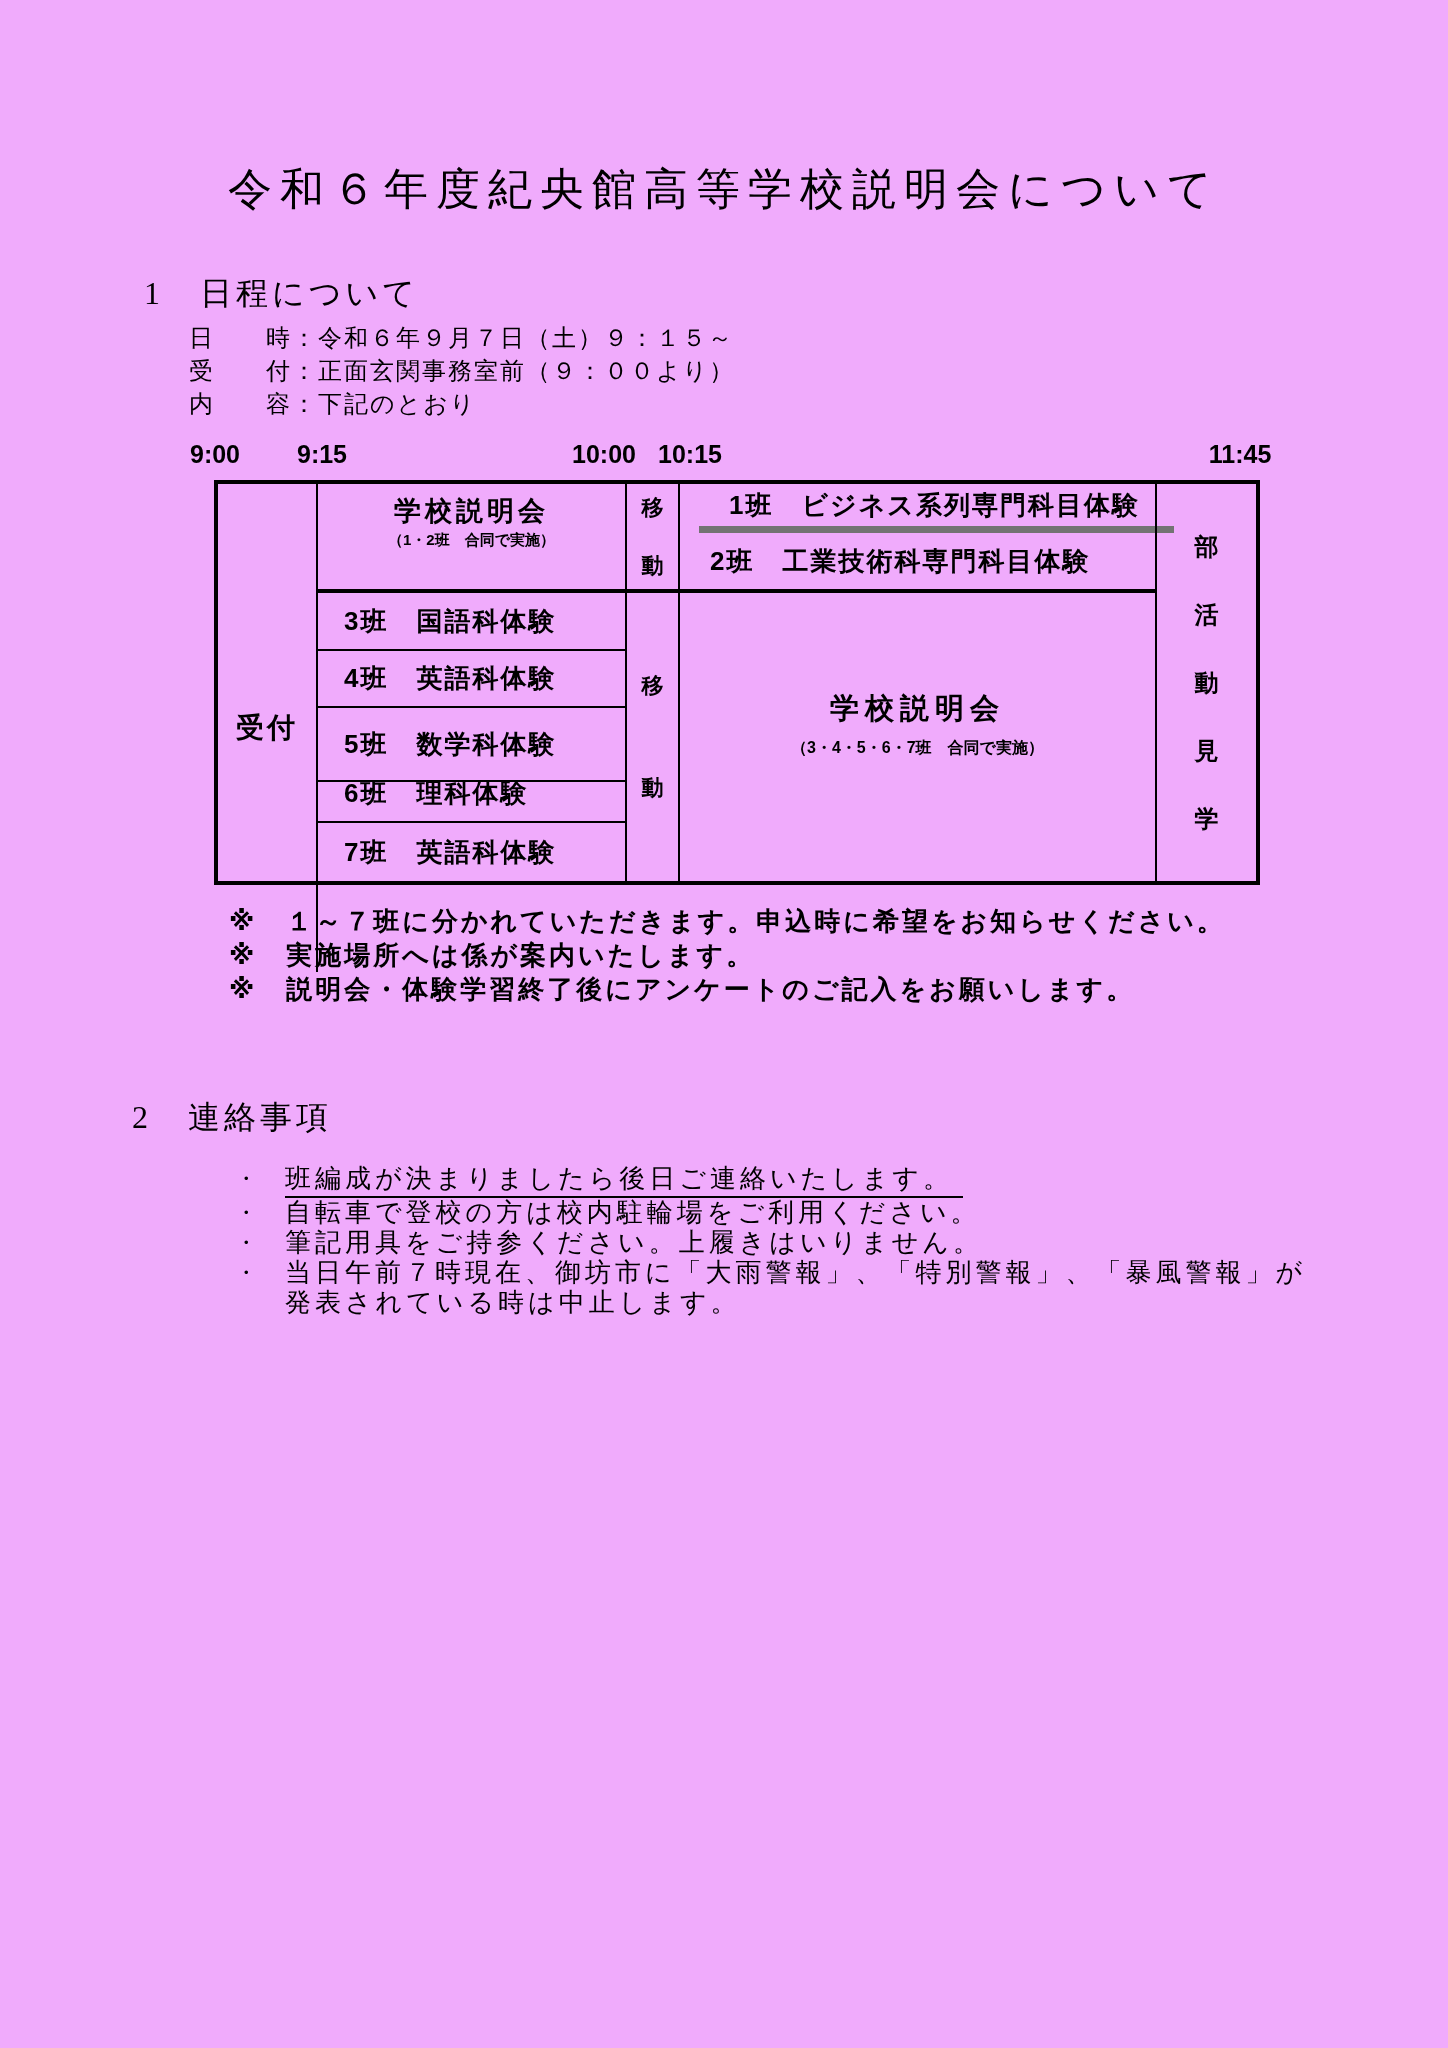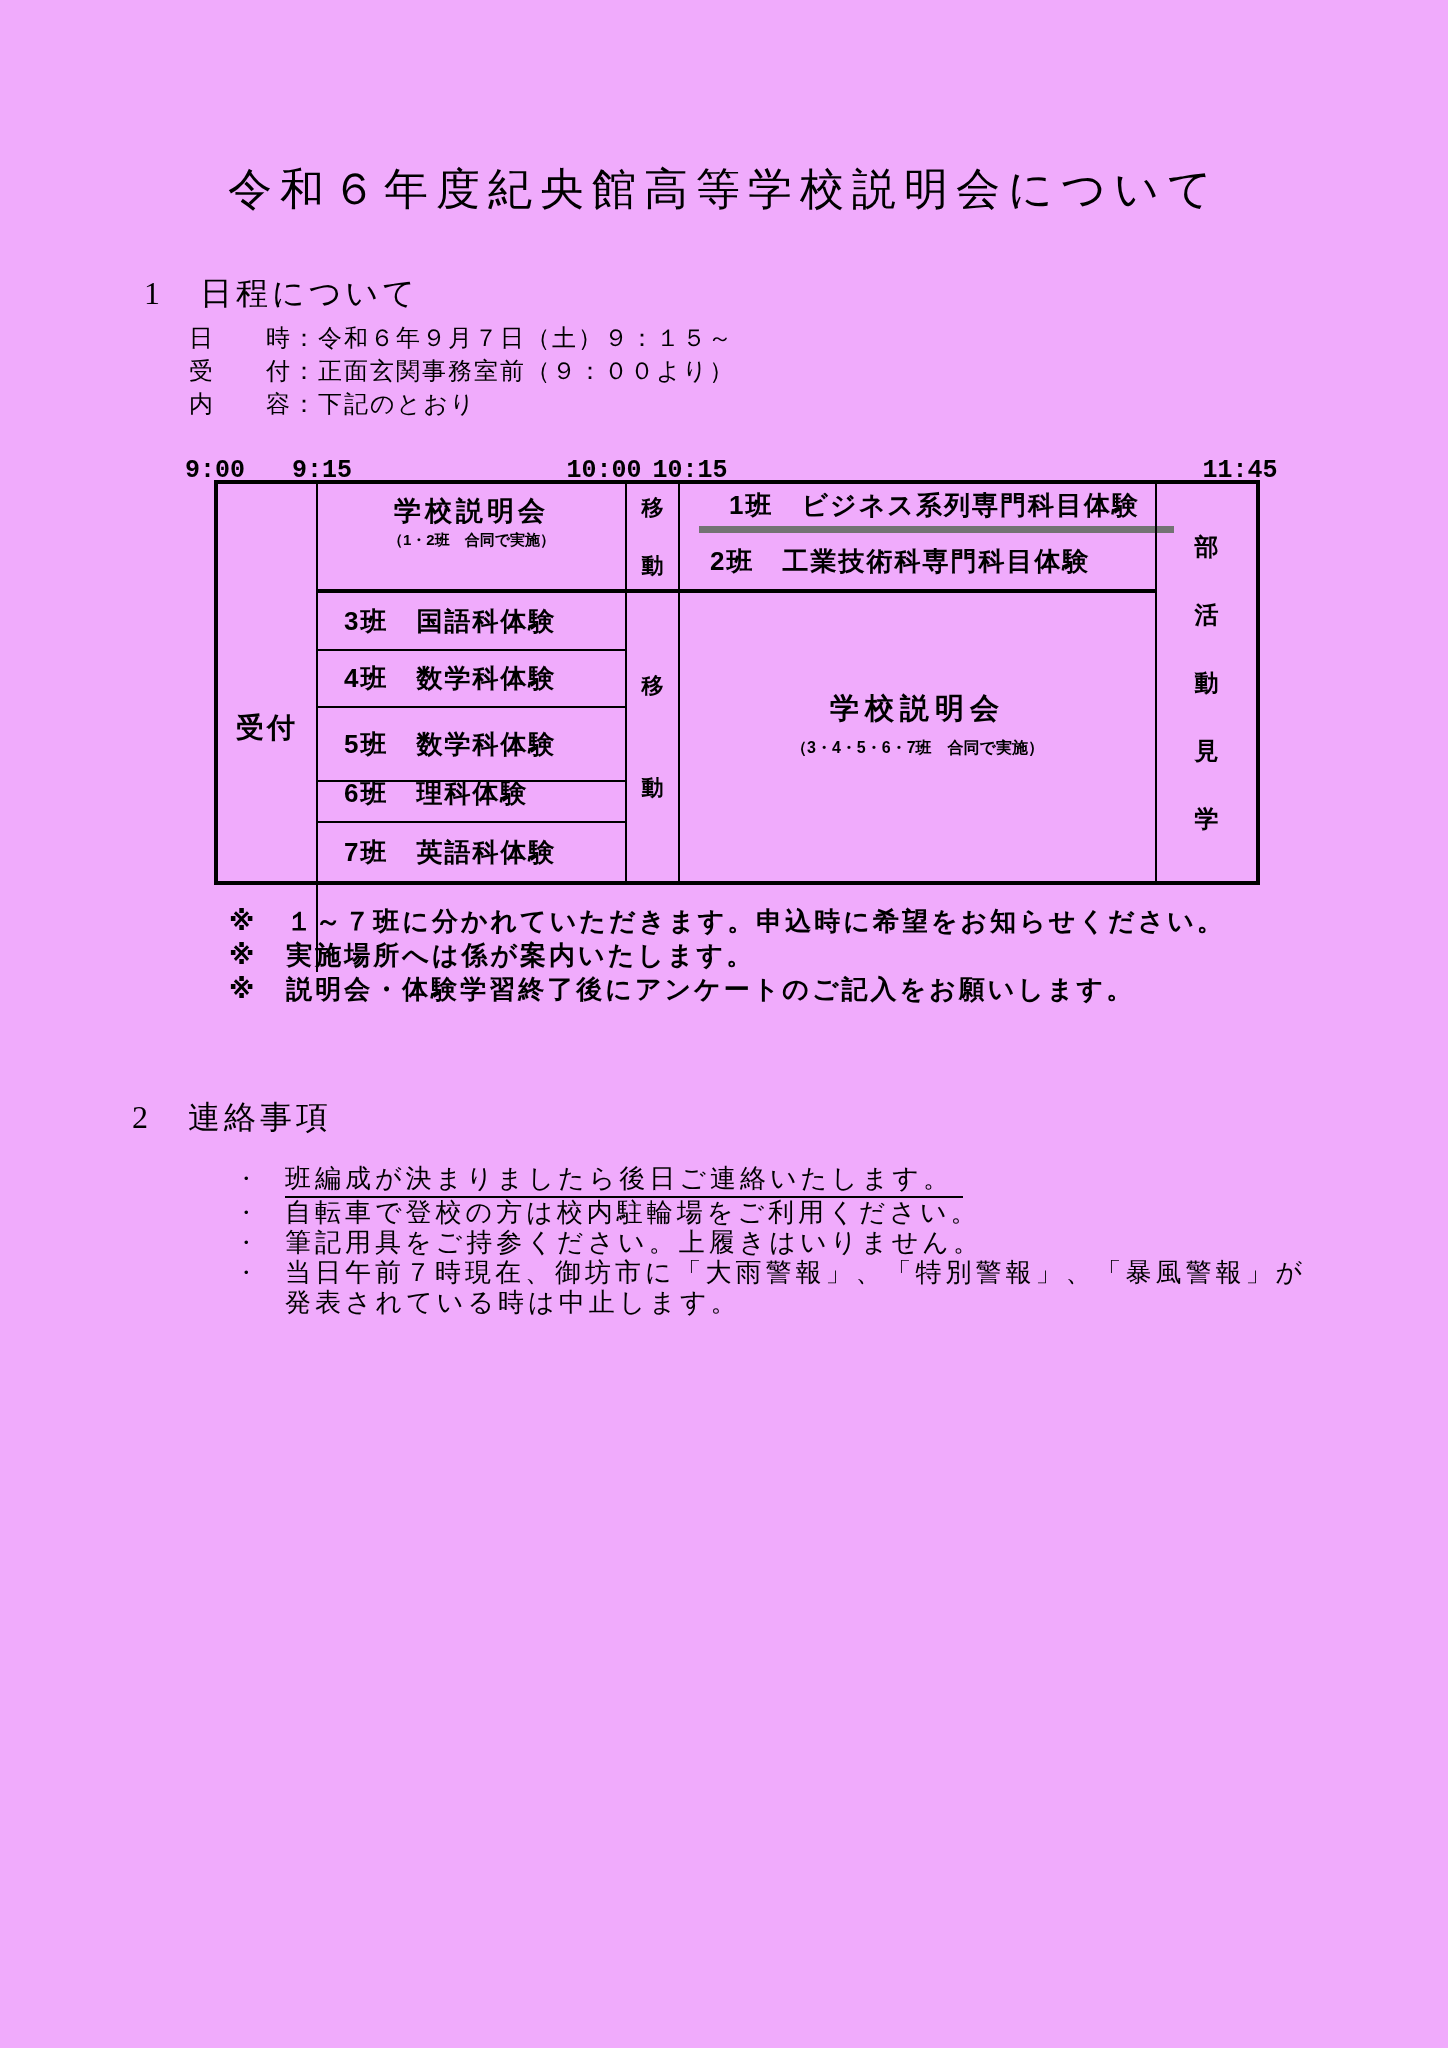--- a/index.html
+++ b/index.html
@@ -38,23 +38,23 @@
     font-size: 24px;
     line-height: 33px;
     letter-spacing: 2px;
   }
   .detail-line { white-space: nowrap; }
   .dl-label { display: inline-block; width: 77px; letter-spacing: 0; }
 
   
   .time-label {
     position: absolute;
-    top: 456px;
+    top: 440px;
     transform: translateX(-50%);
-    font-family: Liberation Mono, monospace;
+    font-family: Liberation Sans, sans-serif;
     font-weight: 700;
     font-size: 25px;
     white-space: nowrap;
   }
 
   
   .sch-table {
     position: absolute;
     left: 214px; top: 480px;
     width: 1046px; height: 405px;
@@ -184,21 +184,21 @@
 
     <div class="cell cell-move-top">
       <span>移</span>
       <span>動</span>
     </div>
 
     <div class="cell cell-group1">1班　ビジネス系列専門科目体験</div>
     <div class="cell cell-group2">2班　工業技術科専門科目体験</div>
 
     <div class="cell cell-row" style="top:109px;height:58px">3班　国語科体験</div>
-    <div class="cell cell-row" style="top:167px;height:57px">4班　数学科体験</div>
+    <div class="cell cell-row" style="top:167px;height:57px">4班　英語科体験</div>
     <div class="cell cell-row" style="top:224px;height:74px">5班　数学科体験</div>
     <div class="cell cell-row" style="top:282px;height:57px">6班　理科体験</div>
     <div class="cell cell-row last" style="top:339px;height:58px">7班　英語科体験</div>
 
     <div class="cell cell-move-bottom">
       <span>移</span>
       <span>動</span>
     </div>
 
     <div class="cell cell-session2">

